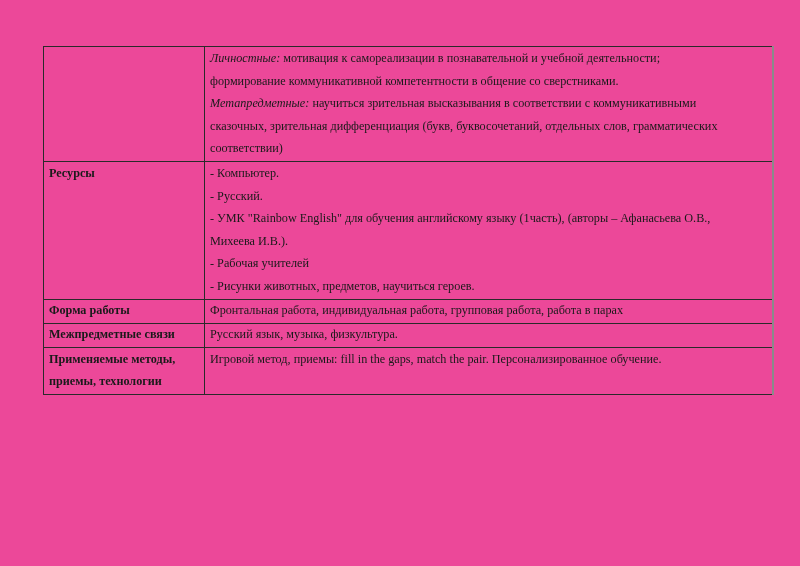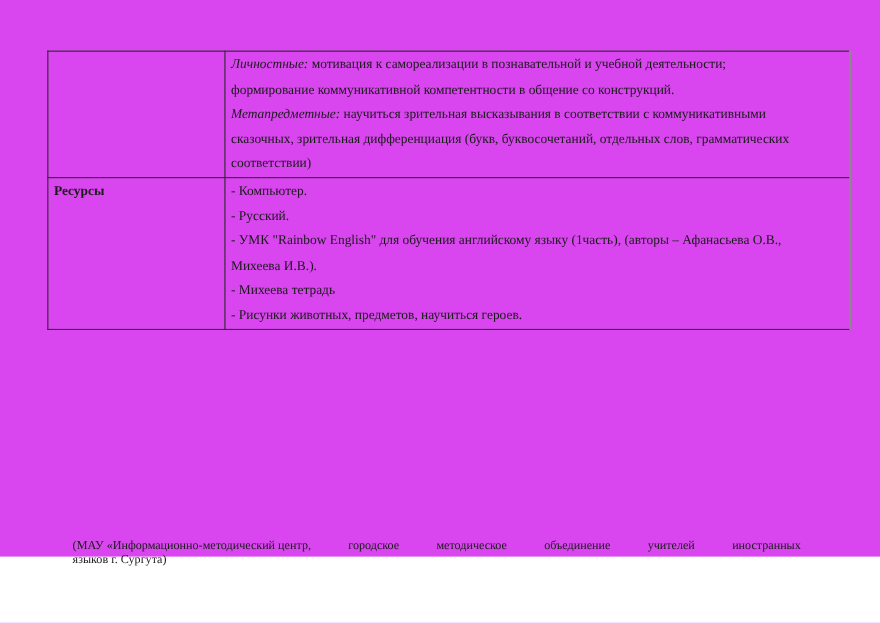--- a/index.html
+++ b/index.html
@@ -1,18 +1,18 @@
 <!DOCTYPE html>
 <html><head>
 <meta charset="utf-8">
 <style>
   html, body { margin: 0; padding: 0; background: #ffffff; }
   body { width: 800px; height: 566px; position: relative; overflow: hidden;
          font-family: "Liberation Serif", "DejaVu Serif", serif; color: #1a1a1a; }
-  .page { position: absolute; left: 0; top: 0; width: 800px; height: 506px; background: #d946ef; }
+  .page { position: absolute; left: 0; top: 0; width: 800px; height: 566px; background: #ec4899; }
   table.doc-table {
     position: absolute; left: 43px; top: 46px; width: 731px;
     border-collapse: collapse; table-layout: fixed;
     font-size: 12.2px; line-height: 22.6px;
   }
   table.doc-table td {
     border: 1px solid #2a2a2a; vertical-align: top; padding: 0 5px; 
   }
   table.doc-table tr td:last-child { border-right-color: #8a8a8a; border-right-width: 2px; }
   td.label { width: 150px; font-weight: bold; }
@@ -34,44 +34,48 @@
 </head>
 <body>
 
 <div class="page">
   <table class="doc-table">
     <tbody>
         <tr class="row-competence">
       <td class="label"></td>
       <td>
         <span class="line"><span class="ital">Личностные:</span><span> мотивация к самореализации в познавательной и учебной деятельности;</span></span>
-        <span class="line">формирование коммуникативной компетентности в общение со конструкций.</span>
+        <span class="line">формирование коммуникативной компетентности в общение со сверстниками.</span>
         <span class="line"><span class="ital">Метапредметные:</span><span> научиться зрительная высказывания в соответствии с коммуникативными</span></span>
         <span class="line">сказочных, зрительная дифференциация (букв, буквосочетаний, отдельных слов, грамматических</span>
         <span class="line">соответствии)</span>
       </td>
     </tr>
     <tr class="row-resources">
       <td class="label">Ресурсы</td>
       <td>
         <span class="line">- Компьютер.</span>
         <span class="line">- Русский.</span>
         <span class="line">- УМК "Rainbow English" для обучения английскому языку (1часть), (авторы – Афанасьева О.В.,</span>
         <span class="line">Михеева И.В.).</span>
-        <span class="line">- Михеева тетрадь</span>
+        <span class="line">- Рабочая учителей</span>
         <span class="line">- Рисунки животных, предметов, научиться героев.</span>
       </td>
+    </tr>
+    <tr class="row-form">
+      <td class="label">Форма работы</td>
+      <td>Фронтальная работа, индивидуальная работа, групповая работа, работа в парах</td>
+    </tr>
+    <tr class="row-links">
+      <td class="label">Межпредметные связи</td>
+      <td>Русский язык, музыка, физкультура.</td>
+    </tr>
+    <tr class="row-methods">
+      <td class="label bold-lines">
+        <span class="line">Применяемые методы,</span>
+        <span class="line">приемы, технологии</span>
+      </td>
+      <td>Игровой метод, приемы: fill in the gaps, match the pair. Персонализированное обучение.</td>
     </tr>
   </tbody>
     </table>
 
-  <div class="footer">
-    <div class="l1">
-      <span>(МАУ «Информационно-методический центр,</span>
-      <span>городское</span>
-      <span>методическое</span>
-      <span>объединение</span>
-      <span>учителей</span>
-      <span>иностранных</span>
-    </div>
-    <span class="l2">языков  г. Сургута)</span>
-  </div>
 </div>
 
 </body></html>

